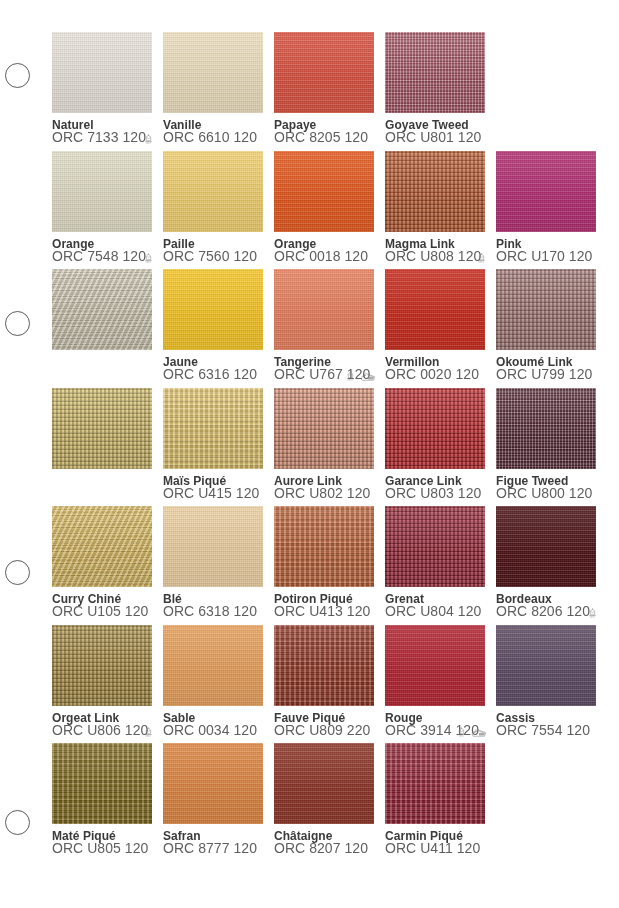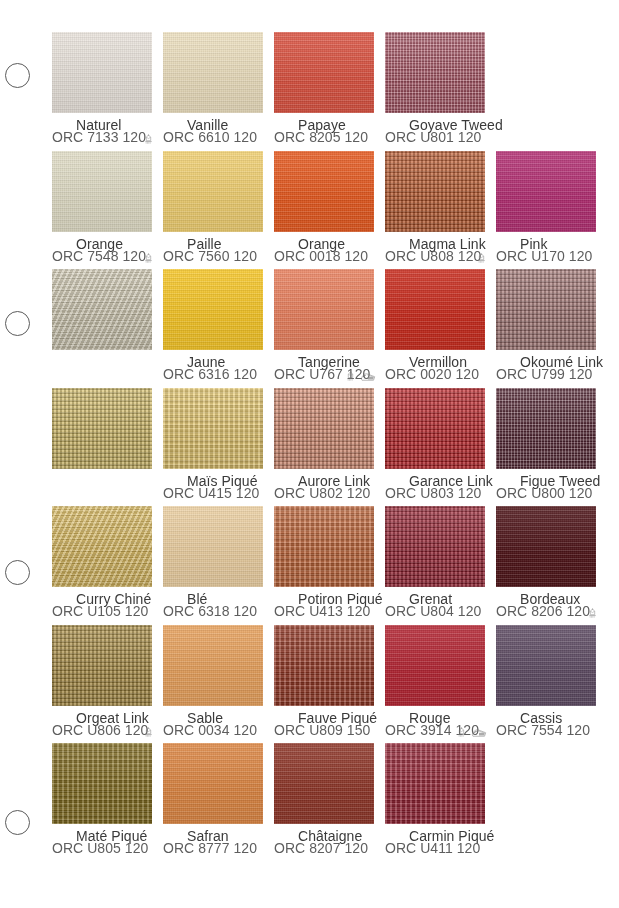--- a/index.html
+++ b/index.html
@@ -126,27 +126,26 @@
     background: linear-gradient(to bottom, rgba(255,255,255,0.10), rgba(0,0,0,0.05) 60%, rgba(0,0,0,0.085));
   }
 
   
   .caption {
     margin-top: 7px;
     position: relative;
     height: 26px;
   }
   .cname {
-    font-size: 14px;
-    font-weight: normal;
+    font-size: 12px;
+    font-weight: bold;
     color: #3a3a3a;
     letter-spacing: .05px;
     line-height: 11px;
     white-space: nowrap;
-    margin-left: 24px;
   }
   .ccode {
     font-size: 14px;
     font-weight: normal;
     color: #5e5e5e;
     letter-spacing: .05px;
     line-height: 12px;
     white-space: nowrap;
   }
   .badges {
@@ -553,21 +552,21 @@
         </div>
       </div>
       <div class="cell">
         <div class="swatch tex-pique" style="background-color: rgb(155, 57, 37);">
           <div class="weave"></div>
           <div class="warp"></div>
           <div class="sheen"></div>
         </div>
         <div class="caption">
           <div class="cname">Fauve Piqué</div>
-          <div class="ccode">ORC U809 150</div>
+          <div class="ccode">ORC U809 220</div>
         </div>
       </div>
       <div class="cell">
         <div class="swatch tex-plain" style="background-color: rgb(179, 35, 49);">
           <div class="weave"></div>
           <div class="warp"></div>
           <div class="sheen"></div>
         </div>
         <div class="caption">
           <div class="cname">Rouge</div>

